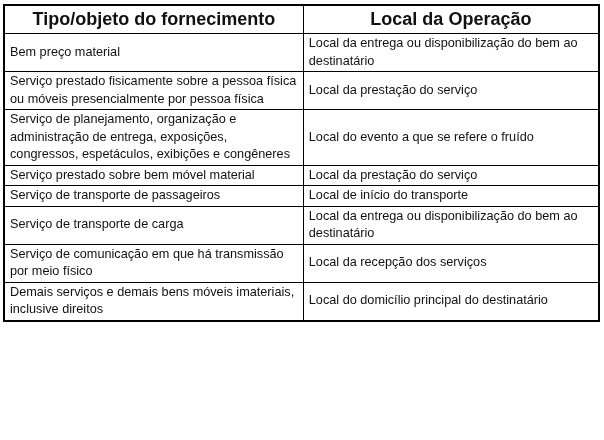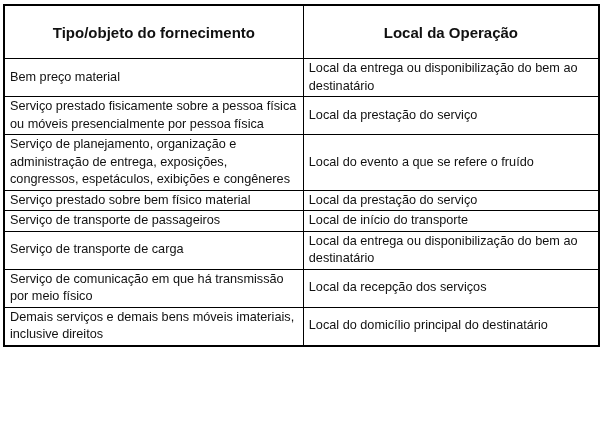--- a/index.html
+++ b/index.html
@@ -14,25 +14,25 @@
     border-collapse: collapse;
     table-layout: fixed;
     width: 597px;
     margin: 4px 3px;
     border: 2px solid #000000;
   }
   col.col-tipo  { width: 50.3%; }
   col.col-local { width: 49.7%; }
   .doc-table th {
     border: 1px solid #000000;
-    font-size: 15px;
+    font-size: 18px;
     font-weight: bold;
     text-align: center;
     vertical-align: middle;
-    padding: 17px 4px;
+    padding: 3px 4px;
     color: #111111;
     height: 18px;
     margin-top: 45px;
   }
   .doc-table td {
     border: 1px solid #000000;
     font-size: 12.7px;
     line-height: 1.38;
     text-align: left;
     vertical-align: middle;
@@ -64,21 +64,21 @@
     </tr>
     <tr>
       <td>Serviço prestado fisicamente sobre a pessoa física ou móveis presencialmente por pessoa física</td>
       <td>Local da prestação do serviço</td>
     </tr>
     <tr>
       <td>Serviço de planejamento, organização e administração de entrega, exposições, congressos, espetáculos, exibições e congêneres</td>
       <td>Local do evento a que se refere o fruído</td>
     </tr>
     <tr>
-      <td>Serviço prestado sobre bem físico material</td>
+      <td>Serviço prestado sobre bem móvel material</td>
       <td>Local da prestação do serviço</td>
     </tr>
     <tr>
       <td>Serviço de transporte de passageiros</td>
       <td>Local de início do transporte</td>
     </tr>
     <tr>
       <td>Serviço de transporte de carga</td>
       <td>Local da entrega ou disponibilização do bem ao destinatário</td>
     </tr>

